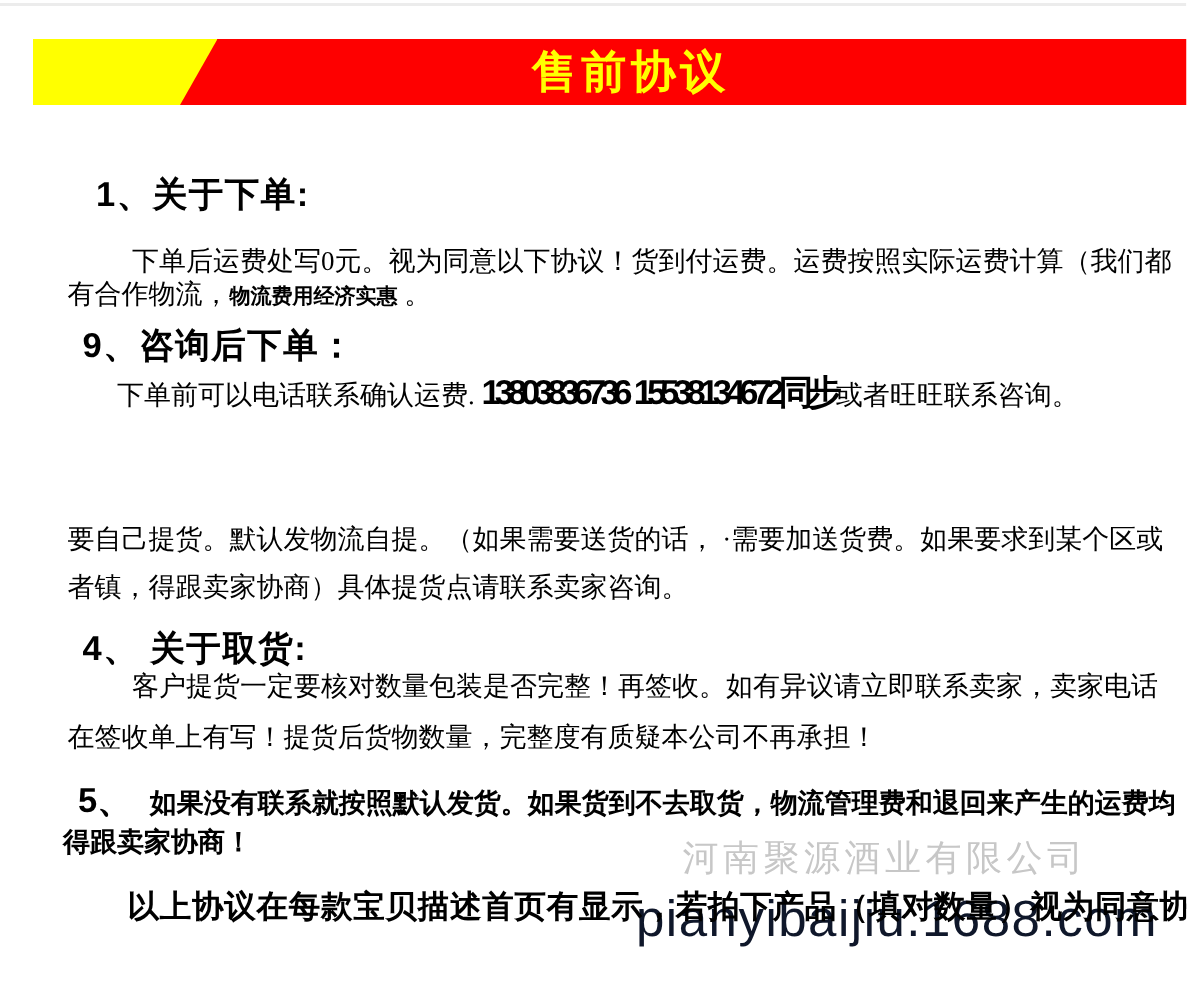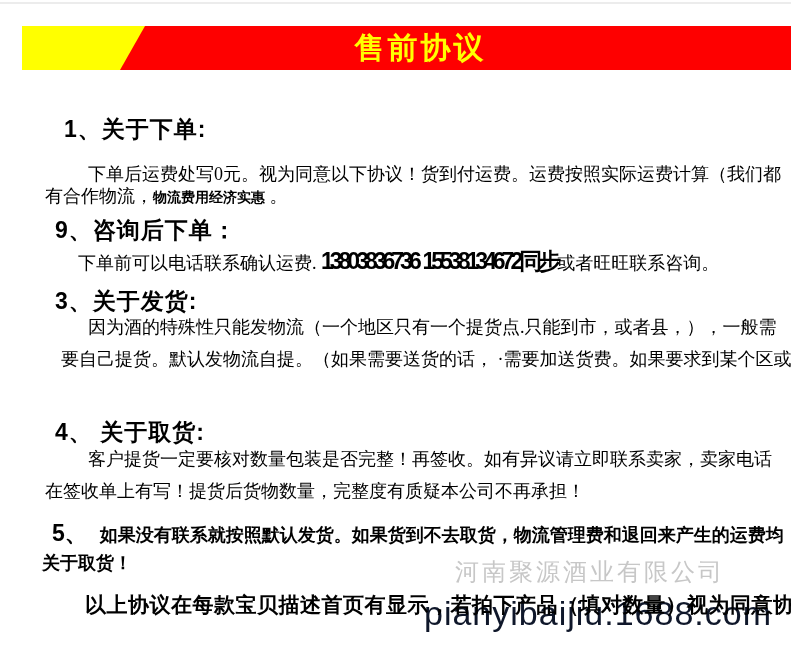--- a/index.html
+++ b/index.html
@@ -46,21 +46,21 @@
     font-weight:bold;font-size:14px;
   }
   .phones{
     font-family:"Liberation Sans","DejaVu Sans",sans-serif;
     font-weight:bold;font-size:23px;letter-spacing:-4px;
   }
   .num5{
     font-family:"Liberation Sans","DejaVu Sans",sans-serif;
     font-weight:bold;font-size:23px;margin-right:12px;
   }
-  .s5-body{font-weight:bold;}
+  .s5-body{font-weight:bold;font-family:Liberation Mono, monospace;}
   .notice{
     font-family:"Liberation Sans","DejaVu Sans",sans-serif;
     font-weight:bold;font-size:21px;letter-spacing:0.5px;
   }
   .wm{
     position:absolute;z-index:1;white-space:pre;
     font-family:"Liberation Sans","DejaVu Sans",sans-serif;
   }
   .wm-company{
     top:556px;left:455px;font-size:24px;letter-spacing:3px;color:#c7c7c7;
@@ -84,26 +84,25 @@
   <div class="wm wm-company">河南聚源酒业有限公司</div>
   <div class="wm wm-url">pianyibaijiu.1688.com</div>
 
   <div class="line h" style="top:115px;left:52px;margin-left:12px;">1、关于下单:</div>
   <div class="line" style="top:163px;left:88px;">下单后运费处写0元。视为同意以下协议！货到付运费。运费按照实际运费计算（我们都</div>
   <div class="line" style="top:185px;left:45px;"><span>有合作物流，</span><span class="bold-sans">物流费用经济实惠</span><span> 。</span></div>
 
   <div class="line h" style="top:216px;left:55px;">9、咨询后下单：</div>
   <div class="line" style="top:247px;left:78px;"><span>下单前可以电话联系确认运费. </span><span class="phones">13803836736  15538134672同步</span><span>或者旺旺联系咨询。</span></div>
 
-  <div class="line h" style="top:287px;left:55px;">3、关于发货:</div>
-  <div class="line" style="top:316px;left:88px;">因为酒的特殊性只能发物流（一个地区只有一个提货点.只能到市，或者县，），一般需</div>
-  <div class="line" style="top:348px;left:45px;margin-left:16px;">要自己提货。默认发物流自提。（如果需要送货的话， ·需要加送货费。如果要求到某个区或</div>
+  <div class="line" style="top:348px;left:45px;">要自己提货。默认发物流自提。（如果需要送货的话， ·需要加送货费。如果要求到某个区或</div>
+  <div class="line" style="top:380px;left:45px;">者镇，得跟卖家协商）具体提货点请联系卖家咨询。</div>
 
   <div class="line h" style="top:418px;left:55px;text-align:center;">4、 关于取货:</div>
-  <div class="line" style="top:448px;left:88px;">客户提货一定要核对数量包装是否完整！再签收。如有异议请立即联系卖家，卖家电话</div>
+  <div class="line" style="top:448px;left:88px;font-family:Liberation Mono, monospace;">客户提货一定要核对数量包装是否完整！再签收。如有异议请立即联系卖家，卖家电话</div>
   <div class="line" style="top:480px;left:45px;">在签收单上有写！提货后货物数量，完整度有质疑本公司不再承担！</div>
 
   <div class="line" style="top:519px;left:52px;"><span class="num5">5、</span><span class="s5-body">如果没有联系就按照默认发货。如果货到不去取货，物流管理费和退回来产生的运费均</span></div>
-  <div class="line s5-body" style="top:552px;left:42px;">关于取货！</div>
+  <div class="line s5-body" style="top:552px;left:42px;">得跟卖家协商！</div>
 
   <div class="line notice" style="top:591px;left:85px;">以上协议在每款宝贝描述首页有显示，若拍下产品（填对数量）视为同意协议！</div>
 
 </div>
 
 </body></html>

